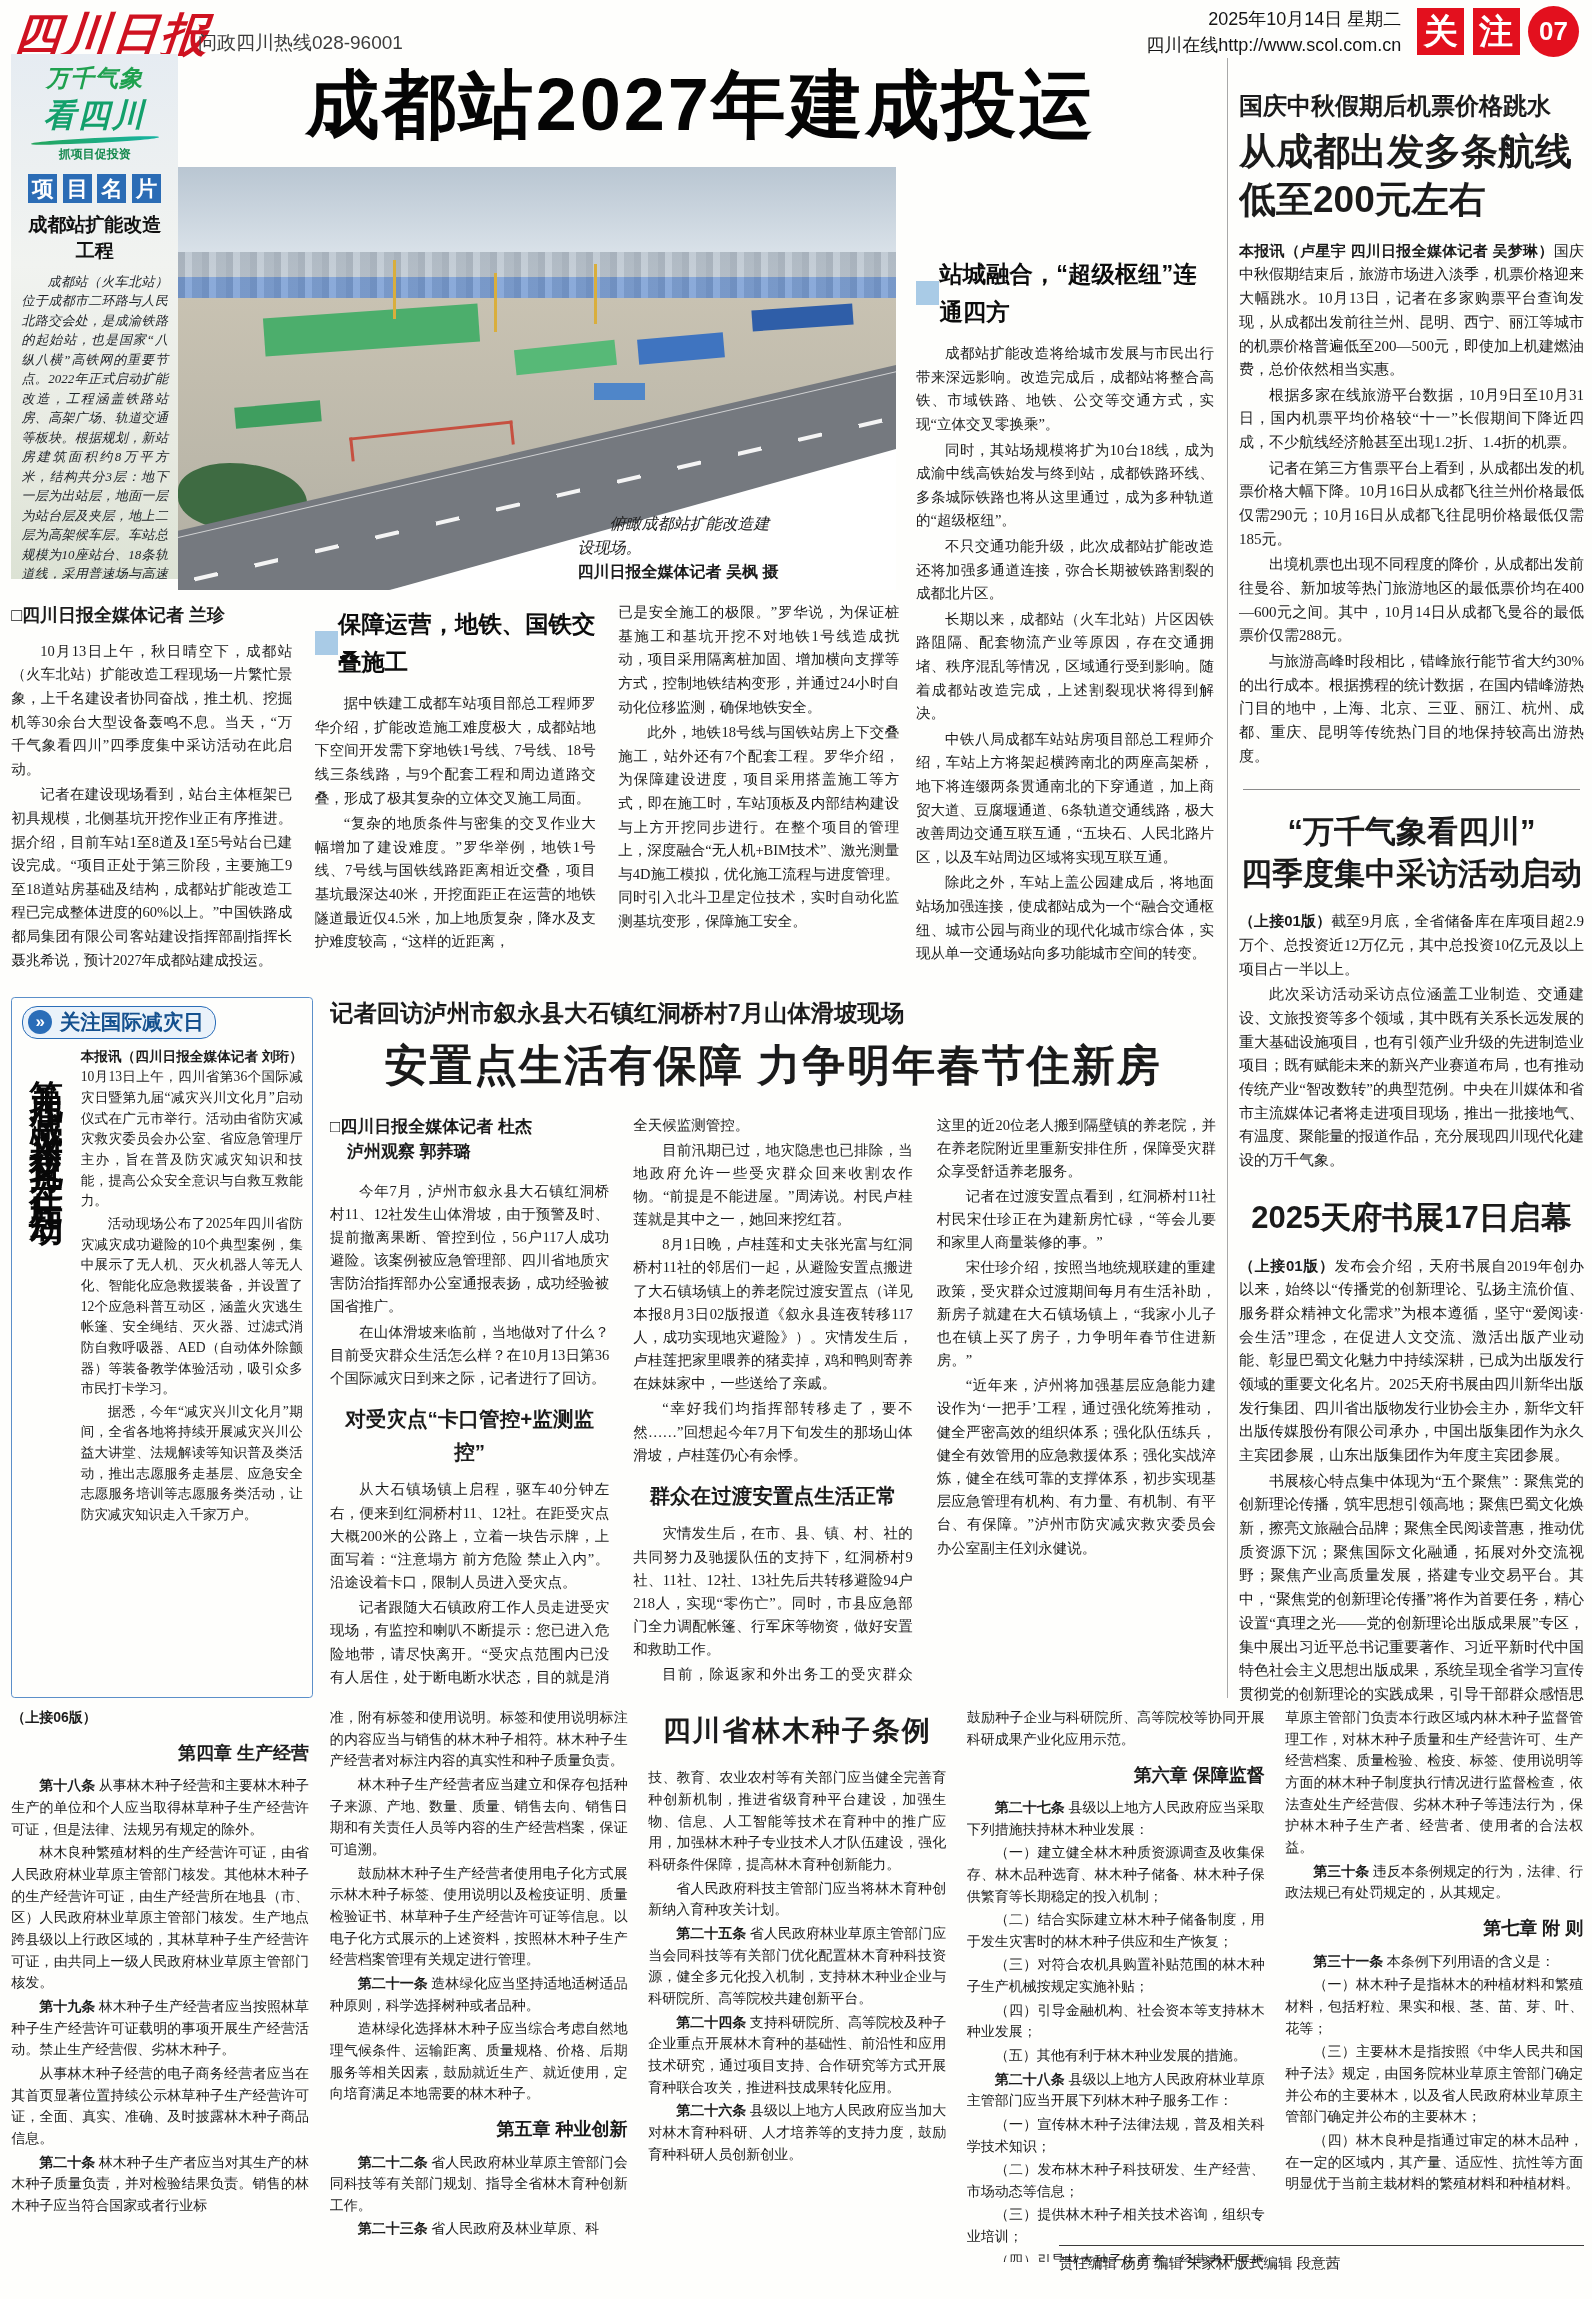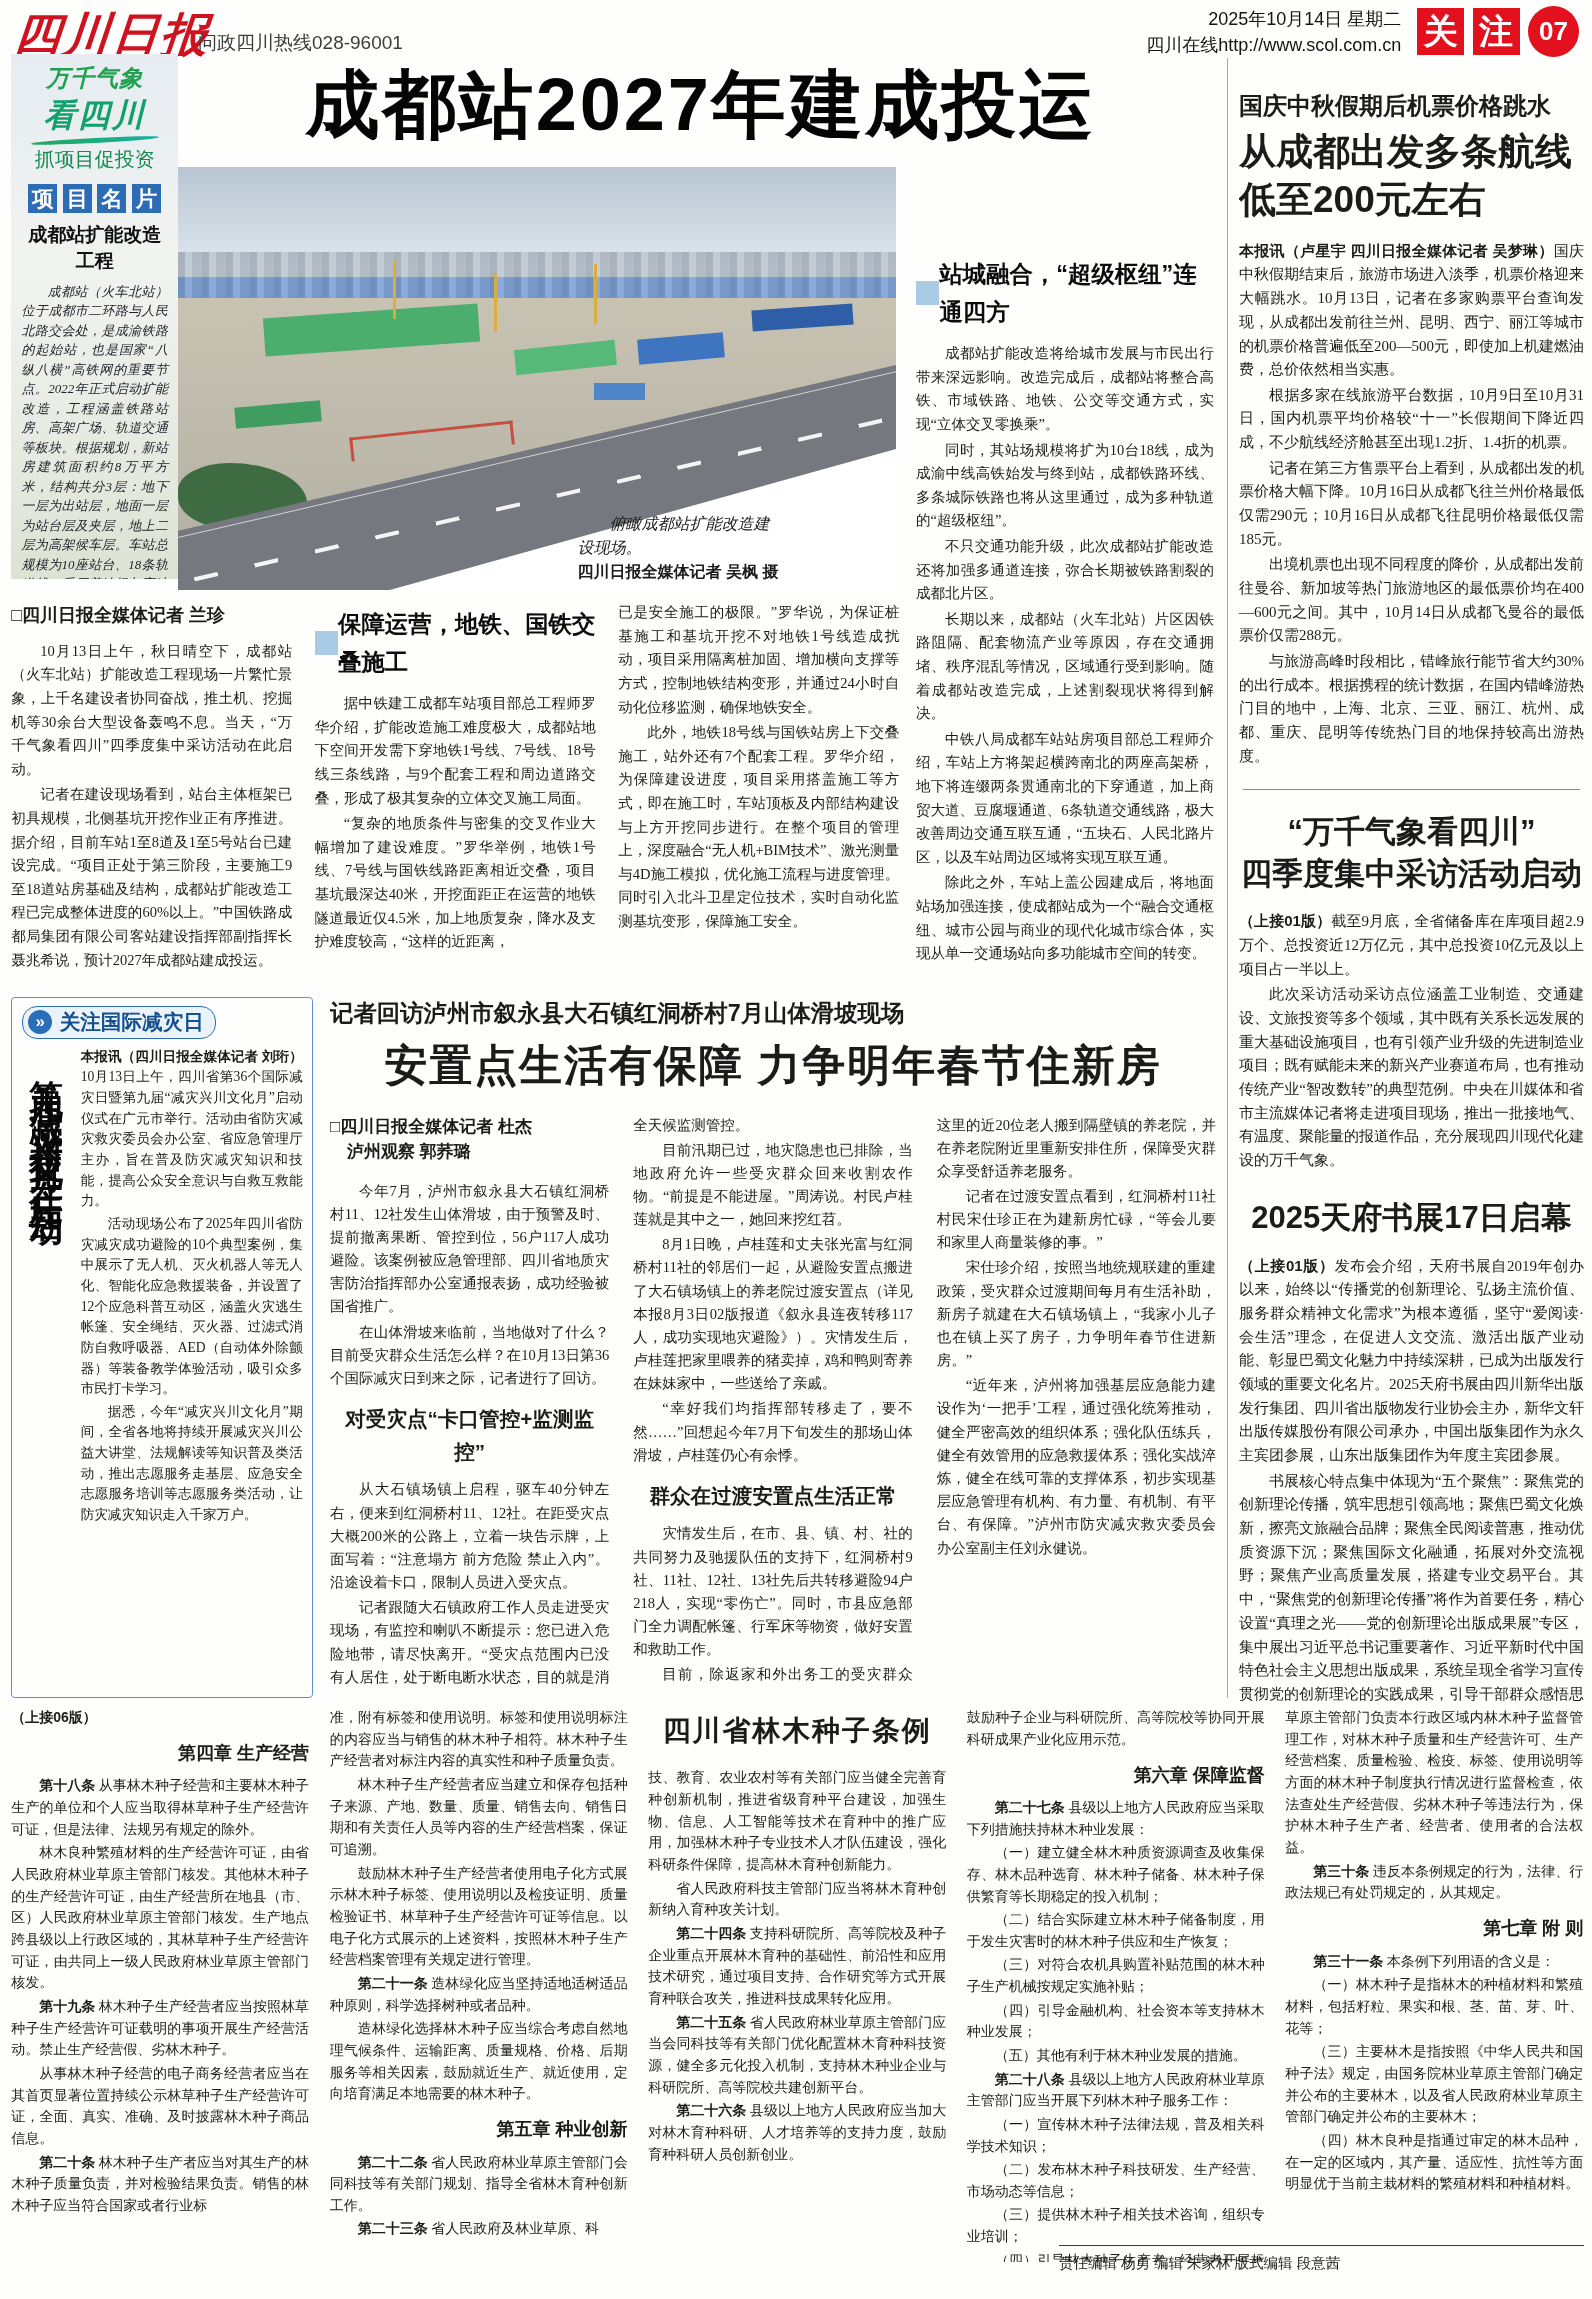--- a/index.html
+++ b/index.html
@@ -27,21 +27,21 @@
           font-size:26px; display:flex; align-items:center; justify-content:center; font-family:"Liberation Sans",sans-serif; }
   
   #pcard { position:absolute; left:11.2px; top:54px; width:167px; height:525px; box-sizing:border-box;
           padding:7.5px 10.3px; overflow:hidden;
           background:linear-gradient(180deg,#e6ecf2 0%,#f1f3f0 40%,#e7eae1 75%,#dce2d4 100%); }
   .brand { text-align:center; }
   .brand-top { color:#1fa14f; font-weight:900; font-style:italic; font-size:23.4px; letter-spacing:0.9px; }
   .brand-main { color:#13a06b; font-weight:900; font-style:italic; font-size:32px; letter-spacing:1.9px; }
   .brand-swoosh { height:4.7px; margin:0.9px 9.4px 2.8px; border-radius:50%;
           background:linear-gradient(90deg,#25a55c,#15b3a2); transform:rotate(-3deg); }
-  .brand-sub { color:#15894e; font-family:"Liberation Sans",sans-serif; font-weight:400; font-size:20px;
+  .brand-sub { color:#15894e; font-family:"Liberation Sans",sans-serif; font-weight:700; font-size:12px;
           text-align:center; margin-top:1.9px; }
   .cardtitle { display:flex; gap:5.6px; justify-content:center; margin:11.2px 0 9.4px; }
   .ct { width:29px; height:29px; background:#2b6cb5; color:#fff; font-family:"Liberation Sans",sans-serif;
           font-weight:700; font-size:21.5px; display:flex; align-items:center; justify-content:center; }
   .pname { font-family:"Liberation Sans",sans-serif; font-weight:700; font-size:19px; text-align:center;
           margin:1.9px 0 7.5px; color:#101010; }
   .pbody { font-style:italic; font-size:13px; line-height:1.5; color:#20242a; }
   
   #lead-head { position:absolute; left:187px; top:54px; width:1027px; text-align:center; }
   .lead-kicker { font-family:"Liberation Sans",sans-serif; font-weight:700; font-size:37px;
@@ -349,22 +349,22 @@
           <p class="chap">第五章 种业创新</p>
           <p><b>第二十二条</b> 省人民政府林业草原主管部门会同科技等有关部门规划、指导全省林木育种创新工作。</p>
           <p><b>第二十三条</b> 省人民政府及林业草原、科</p>
         </div>
     </div>
     <div class="col">
       <h2 class="reg-title">四川省林木种子条例</h2>
       <div>
           <p class="noind">技、教育、农业农村等有关部门应当健全完善育种创新机制，推进省级育种平台建设，加强生物、信息、人工智能等技术在育种中的推广应用，加强林木种子专业技术人才队伍建设，强化科研条件保障，提高林木育种创新能力。</p>
           <p>省人民政府科技主管部门应当将林木育种创新纳入育种攻关计划。</p>
+          <p><b>第二十五条</b> 省人民政府林业草原主管部门应当会同科技等有关部门优化配置林木育种科技资源，健全多元化投入机制，支持林木种业企业与科研院所、高等院校共建创新平台。</p>
           <p><b>第二十四条</b> 支持科研院所、高等院校及种子企业重点开展林木育种的基础性、前沿性和应用技术研究，通过项目支持、合作研究等方式开展育种联合攻关，推进科技成果转化应用。</p>
-          <p><b>第二十五条</b> 省人民政府林业草原主管部门应当会同科技等有关部门优化配置林木育种科技资源，健全多元化投入机制，支持林木种业企业与科研院所、高等院校共建创新平台。</p>
           <p><b>第二十六条</b> 县级以上地方人民政府应当加大对林木育种科研、人才培养等的支持力度，鼓励育种科研人员创新创业。</p>
         </div>
     </div>
     <div class="col">
       <div>
           <p class="noind">鼓励种子企业与科研院所、高等院校等协同开展科研成果产业化应用示范。</p>
           <p class="chap">第六章 保障监督</p>
           <p><b>第二十七条</b> 县级以上地方人民政府应当采取下列措施扶持林木种业发展：</p>
           <p>（一）建立健全林木种质资源调查及收集保存、林木品种选育、林木种子储备、林木种子保供繁育等长期稳定的投入机制；</p>
           <p>（二）结合实际建立林木种子储备制度，用于发生灾害时的林木种子供应和生产恢复；</p>

